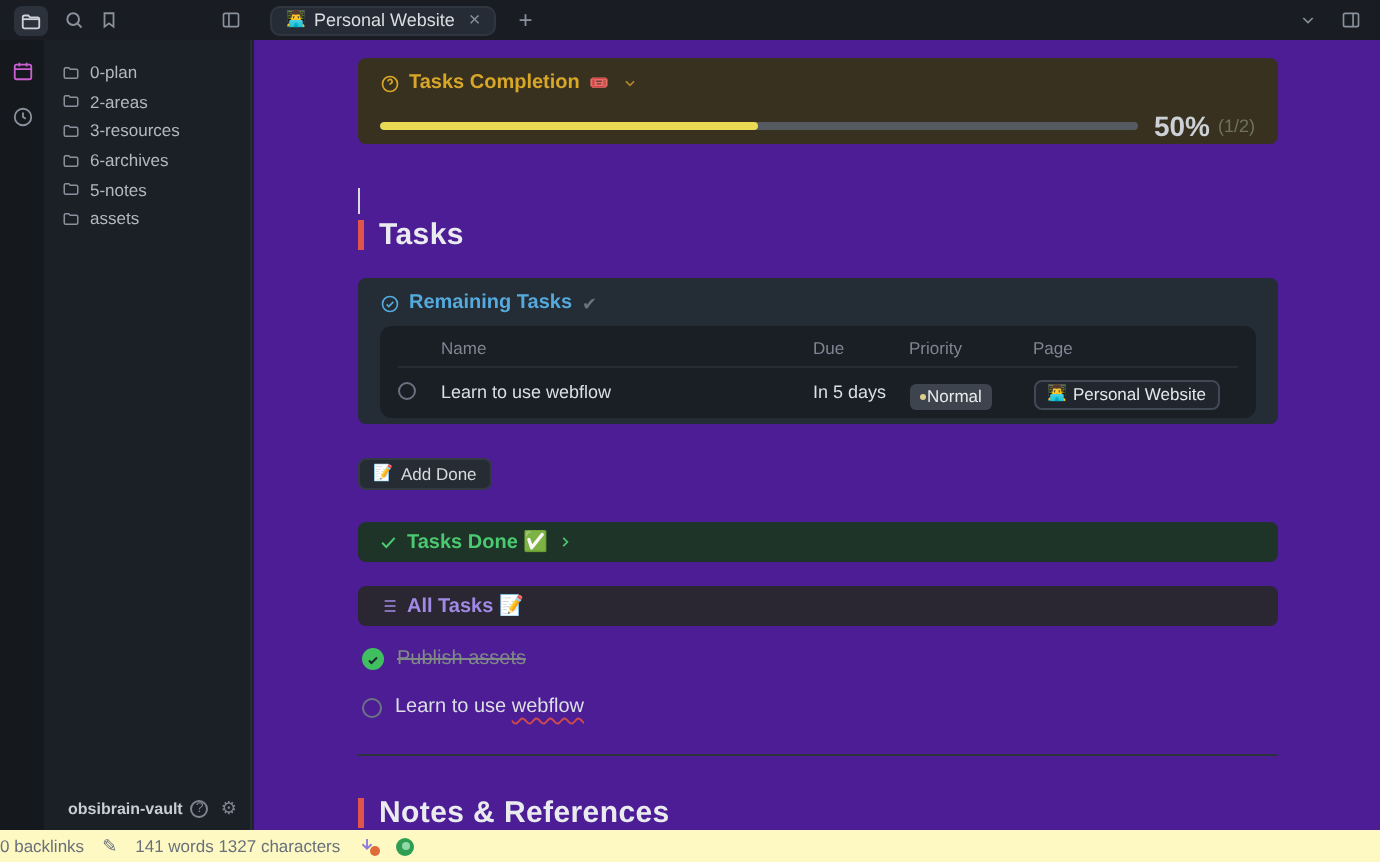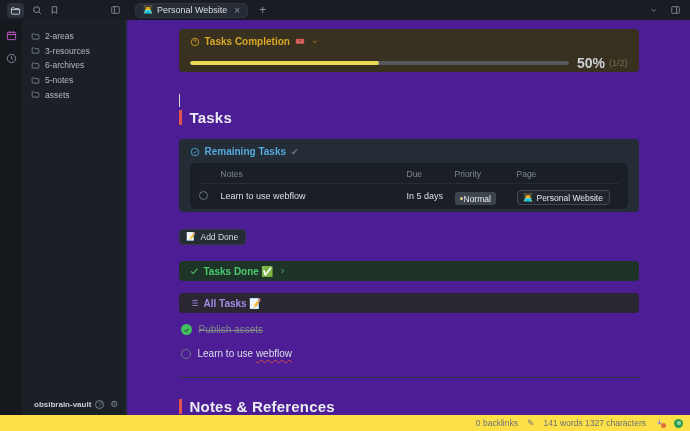--- a/index.html
+++ b/index.html
@@ -107,22 +107,22 @@
   .cb-done { width:11px; height:11px; border-radius:50%; background:#3fbf5f; position:relative; flex:0 0 auto; }
   .cb-done svg { position:absolute; left:2px; top:3px; }
   .cb-open { width:10px; height:10px; border:1.4px solid #6d7582; border-radius:50%; flex:0 0 auto; }
   .ci-label { font-size:10px; color:#dcdfe4; }
   .ci-label.done { color:#7f8a85; text-decoration:line-through; }
   .misspell { text-decoration:underline wavy #d04a4a 1px; text-underline-offset:2px; }
 
   .hr { position:absolute; left:0; right:0; top:357px; height:1px; background:#2d333b; }
 
   
-  .statusbar { position:absolute; left:0; right:0; bottom:0; height:16px; background:#fde047;
-    display:flex; align-items:center; justify-content:flex-end; gap:9px; padding-right:7px; z-index:6; }
+  .statusbar { position:absolute; left:0; right:0; bottom:0; height:16px; background:#fef9c3;
+    display:flex; align-items:center; justify-content:flex-start; gap:9px; padding-right:7px; z-index:6; }
   .sb-text { font-size:8.5px; color:#69707b; }
   .sb-pencil { font-size:9px; color:#69707b; line-height:1; }
   .sb-update { position:relative; width:10px; height:10px; }
   .sb-update .dot { position:absolute; right:-1px; bottom:0; width:5px; height:5px; border-radius:50%; background:#e06c3a; }
   .sb-sync { width:9px; height:9px; border-radius:50%; background:#2f9e53; position:relative; }
   .sb-sync::after { content:""; position:absolute; inset:2.5px; border-radius:50%; background:#8fd9a8; }
 </style>
 </head>
 <body>
 
@@ -189,20 +189,26 @@
       </svg>
   </span>
 </div>
 
 <div class="sidebar">
   <div class="folders">
     <div class="folder-item">
       <svg width="9" height="9" viewBox="0 0 24 24" fill="none" stroke="currentColor" stroke-width="2">
           <path d="M3 7a2 2 0 0 1 2-2h4l2 2h8a2 2 0 0 1 2 2v8a2 2 0 0 1-2 2H5a2 2 0 0 1-2-2z"></path>
         </svg>
+      <span class="flabel">0-plan</span>
+    </div>
+    <div class="folder-item">
+      <svg width="9" height="9" viewBox="0 0 24 24" fill="none" stroke="currentColor" stroke-width="2">
+          <path d="M3 7a2 2 0 0 1 2-2h4l2 2h8a2 2 0 0 1 2 2v8a2 2 0 0 1-2 2H5a2 2 0 0 1-2-2z"></path>
+        </svg>
       <span class="flabel">2-areas</span>
     </div>
     <div class="folder-item">
       <svg width="9" height="9" viewBox="0 0 24 24" fill="none" stroke="currentColor" stroke-width="2">
           <path d="M3 7a2 2 0 0 1 2-2h4l2 2h8a2 2 0 0 1 2 2v8a2 2 0 0 1-2 2H5a2 2 0 0 1-2-2z"></path>
         </svg>
       <span class="flabel">3-resources</span>
     </div>
     <div class="folder-item">
       <svg width="9" height="9" viewBox="0 0 24 24" fill="none" stroke="currentColor" stroke-width="2">
@@ -273,21 +279,21 @@
         <svg width="10" height="10" viewBox="0 0 24 24" fill="none" stroke="#54aadd" stroke-width="2">
             <circle cx="12" cy="12" r="9"></circle>
             <path d="M8 12.5l2.5 2.5L16 9.5"></path>
           </svg>
         <span>Remaining Tasks</span>
         <span class="title-check">✔</span>
       </div>
       <div class="task-table">
         <div class="t-row t-head">
           <span class="c-check"></span>
-          <span class="c-name">Notes</span>
+          <span class="c-name">Name</span>
           <span class="c-due">Due</span>
           <span class="c-priority">Priority</span>
           <span class="c-page">Page</span>
         </div>
         <div class="t-row t-body">
           <span class="c-check">
               <span class="circle-cb"></span>
             </span>
           <span class="c-name">Learn to use webflow</span>
           <span class="c-due">In 5 days</span>

